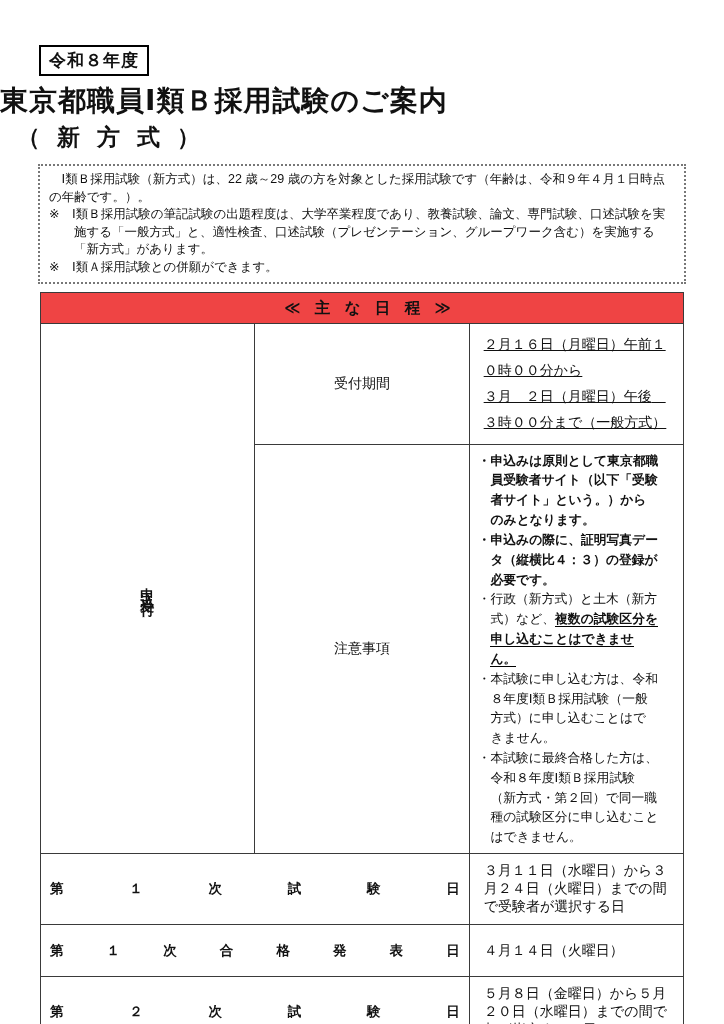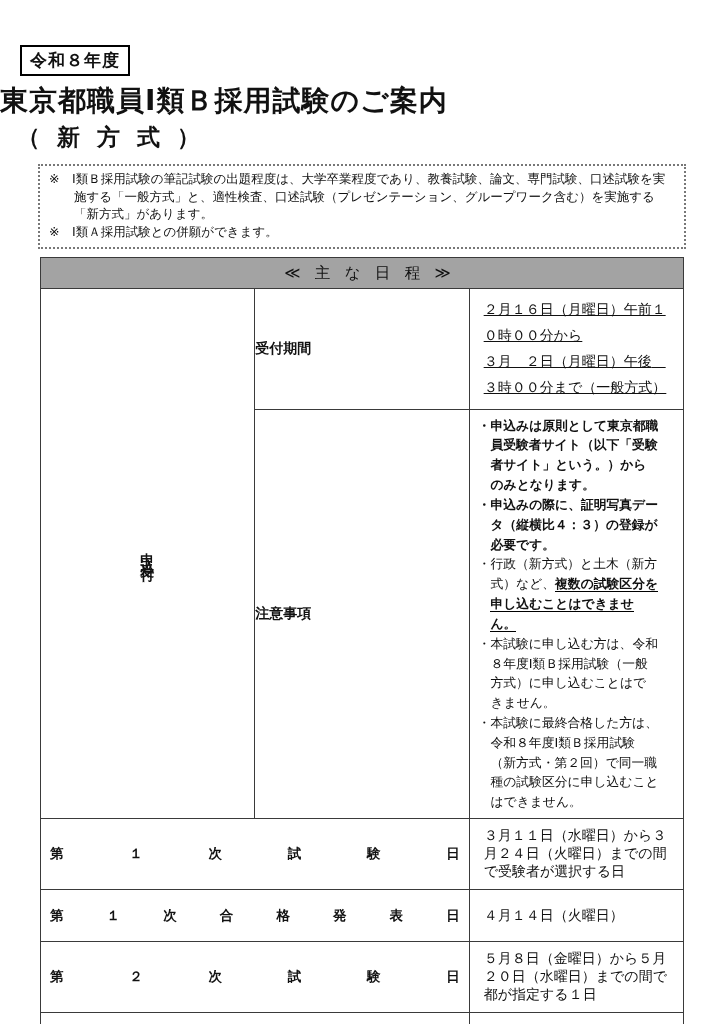--- a/index.html
+++ b/index.html
@@ -2,21 +2,21 @@
 <html lang="ja"><head>
 <meta charset="utf-8">
 <style>
   * { margin:0; padding:0; box-sizing:border-box; }
   html,body { background:#ffffff; }
   body { width:724px; height:1024px; font-family:"Liberation Sans","DejaVu Sans",sans-serif; color:#111; overflow:hidden; }
   .page { position:relative; width:724px; height:1024px; background:#fff; }
 
   
   .year-badge {
-    display:inline-block; margin:45px 0 0 20px;
+    display:inline-block; margin:45px 0 0 39px;
     border:2px solid #000; padding:2px 8px;
     font-size:17px; font-weight:bold; letter-spacing:1px;
   }
   .title {
     text-align:left; font-size:28px; font-weight:bold;
     margin-top:6px; letter-spacing:1px;
   }
   .subtitle {
     text-align:left; font-size:23px; font-weight:bold;
     letter-spacing:17px; margin-top:2px; text-indent:17px;
@@ -32,33 +32,33 @@
   .intro-p { text-indent:1em; }
   .intro-note { padding-left:2em; text-indent:-2em; }
 
   
   table.schedule {
     margin:8px 40px 0 40px; width:644px;
     border-collapse:collapse; table-layout:fixed;
   }
   table.schedule td { border:1.5px solid #3a3a3a; vertical-align:middle; }
   .sched-header {
-    background:#a3a3a3; text-align:center;
-    font-size:15.5px; font-weight:normal; letter-spacing:5px;
+    background:#ef4444; text-align:center;
+    font-size:15.5px; font-weight:bold; letter-spacing:5px;
     height:31px;
     padding-left:16px;
   }
   .group-cell { width:38px; text-align:center; }
   .vertical {
     writing-mode:vertical-rl; text-orientation:upright;
     font-weight:bold; font-size:14px; letter-spacing:5px;
     display:inline-block;
   }
   .label-cell {
-    width:88px; font-weight:bold; font-size:14px;
+    width:88px; text-align:center; font-weight:normal; font-size:14px;
   }
   .value-cell { padding:8px 10px 8px 14px; font-size:14px; }
   .reception-row td.value-cell { height:57px; }
   .reception-line { line-height:1.85;text-decoration:underline; }
   .notes-cell { padding:6px 24px 6px 8px; font-size:12.8px; }
   .note-li { padding-left:1em; text-indent:-1em; line-height:1.55; }
   .note-li.bold { font-weight:bold; }
   .em-underline { font-weight:bold; border-bottom:1.5px solid #000; }
   .row-label { height:52px; }
   .row-label .justify {
@@ -72,20 +72,21 @@
 <body>
 
 <div class="page">
 
   <div class="year-badge">令和８年度</div>
 
   <h1 class="title">東京都職員Ⅰ類Ｂ採用試験のご案内</h1>
   <div class="subtitle">（新方式）</div>
 
   <div class="intro-box">
+    <p class="intro-p">Ⅰ類Ｂ採用試験（新方式）は、22 歳～29 歳の方を対象とした採用試験です（年齢は、令和９年４月１日時点の年齢です。）。</p>
     <p class="intro-note">※　Ⅰ類Ｂ採用試験の筆記試験の出題程度は、大学卒業程度であり、教養試験、論文、専門試験、口述試験を実施する「一般方式」と、適性検査、口述試験（プレゼンテーション、グループワーク含む）を実施する「新方式」があります。</p>
     <p class="intro-note">※　Ⅰ類Ａ採用試験との併願ができます。</p>
   </div>
 
   <table class="schedule">
     <tbody>
         <tr>
       <td colspan="3" class="sched-header">≪ 主 な 日 程 ≫</td>
     </tr>
     <tr class="reception-row">

